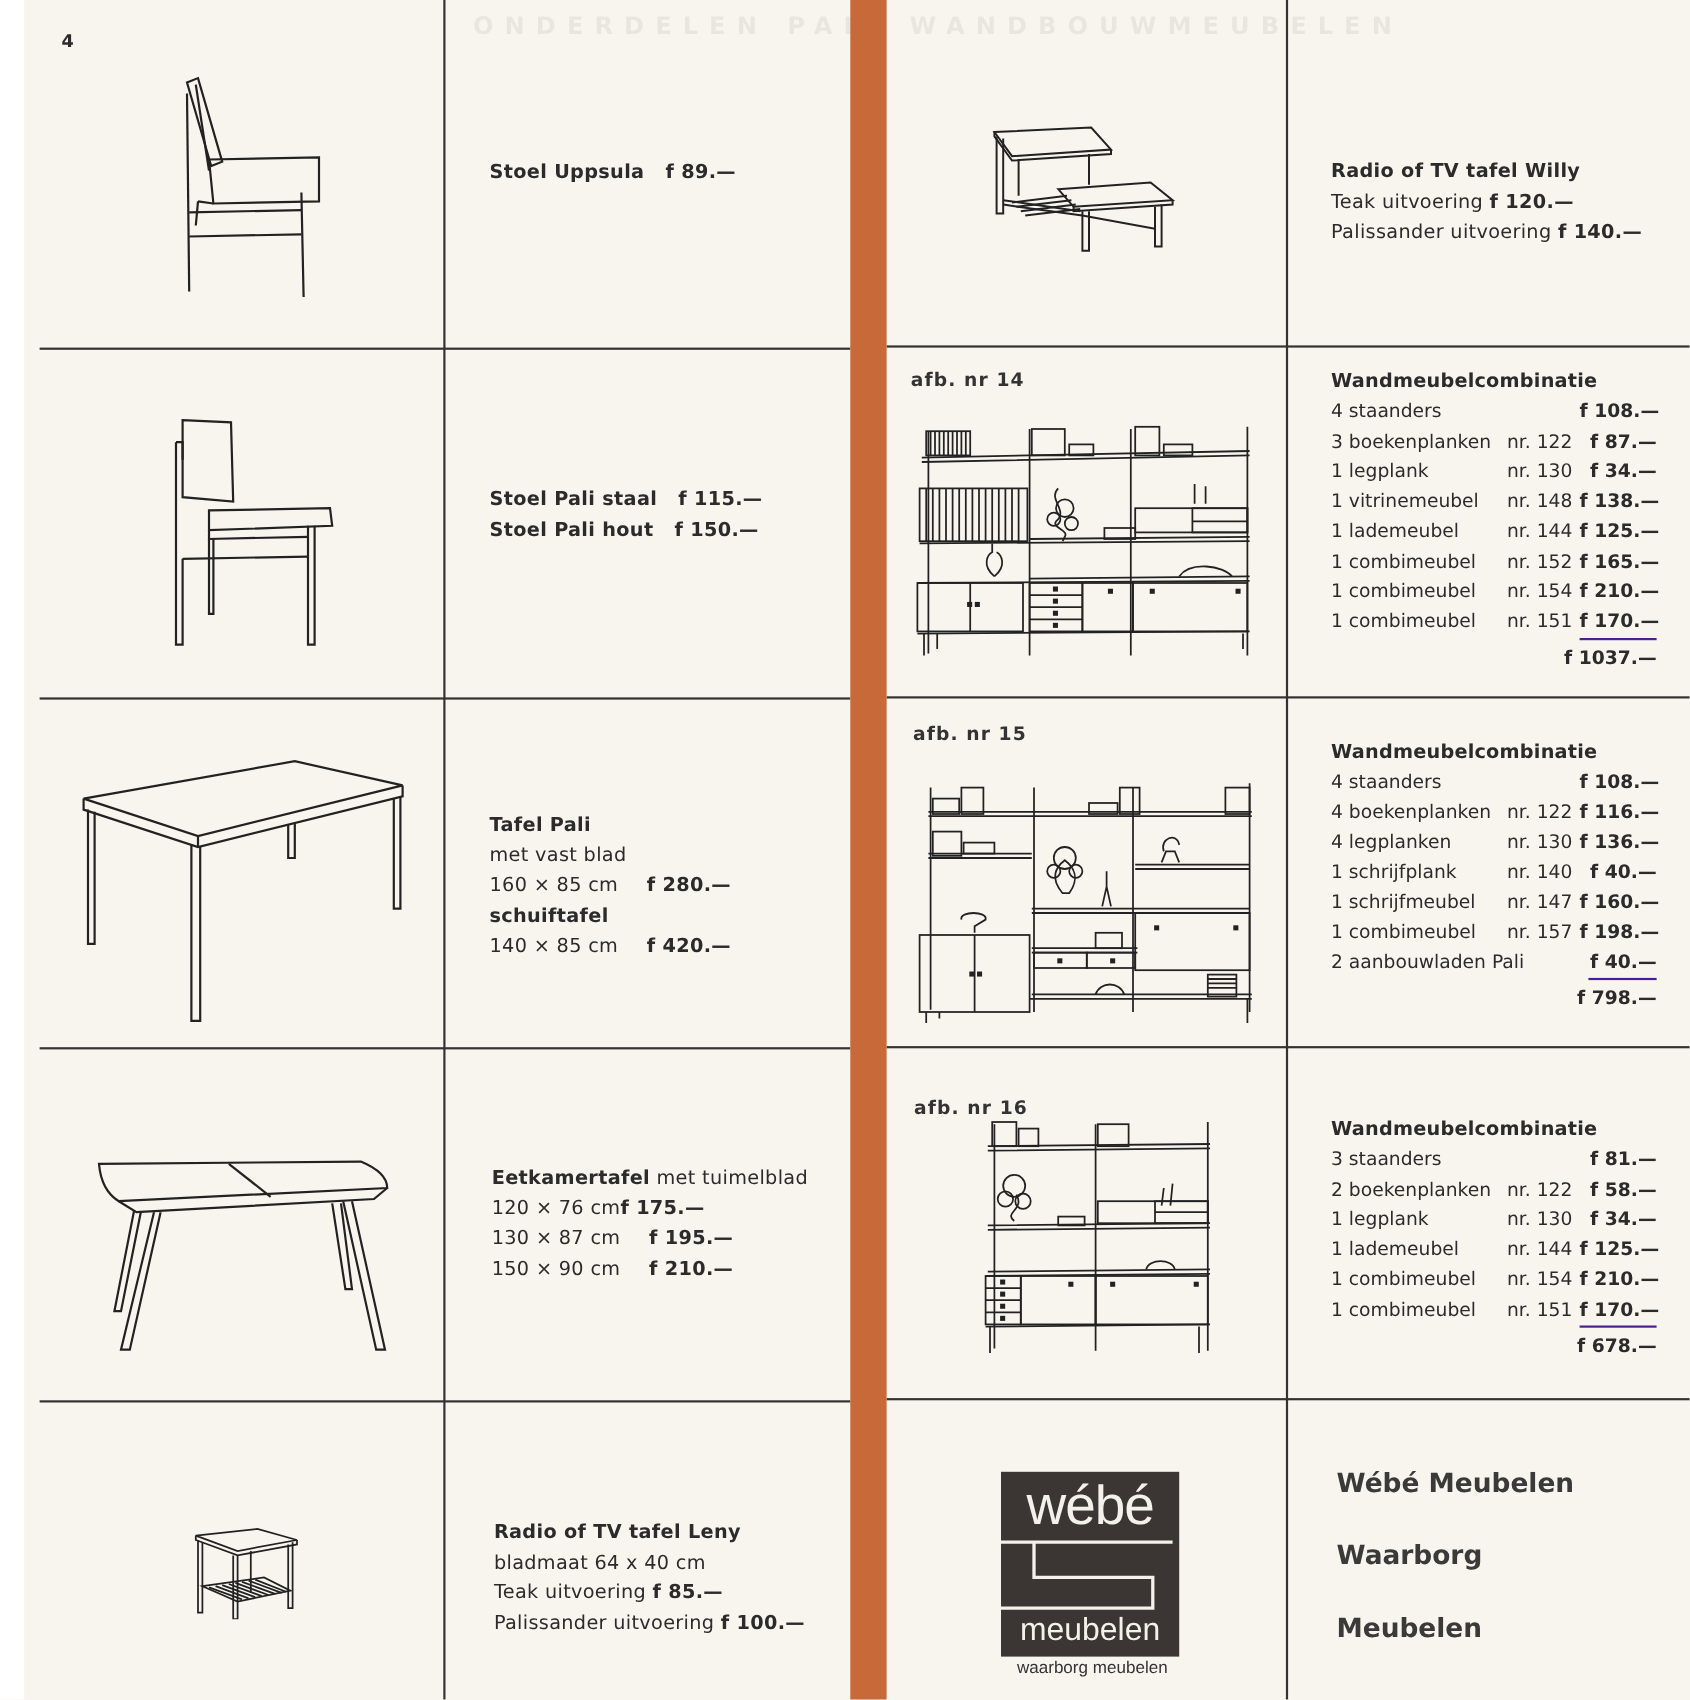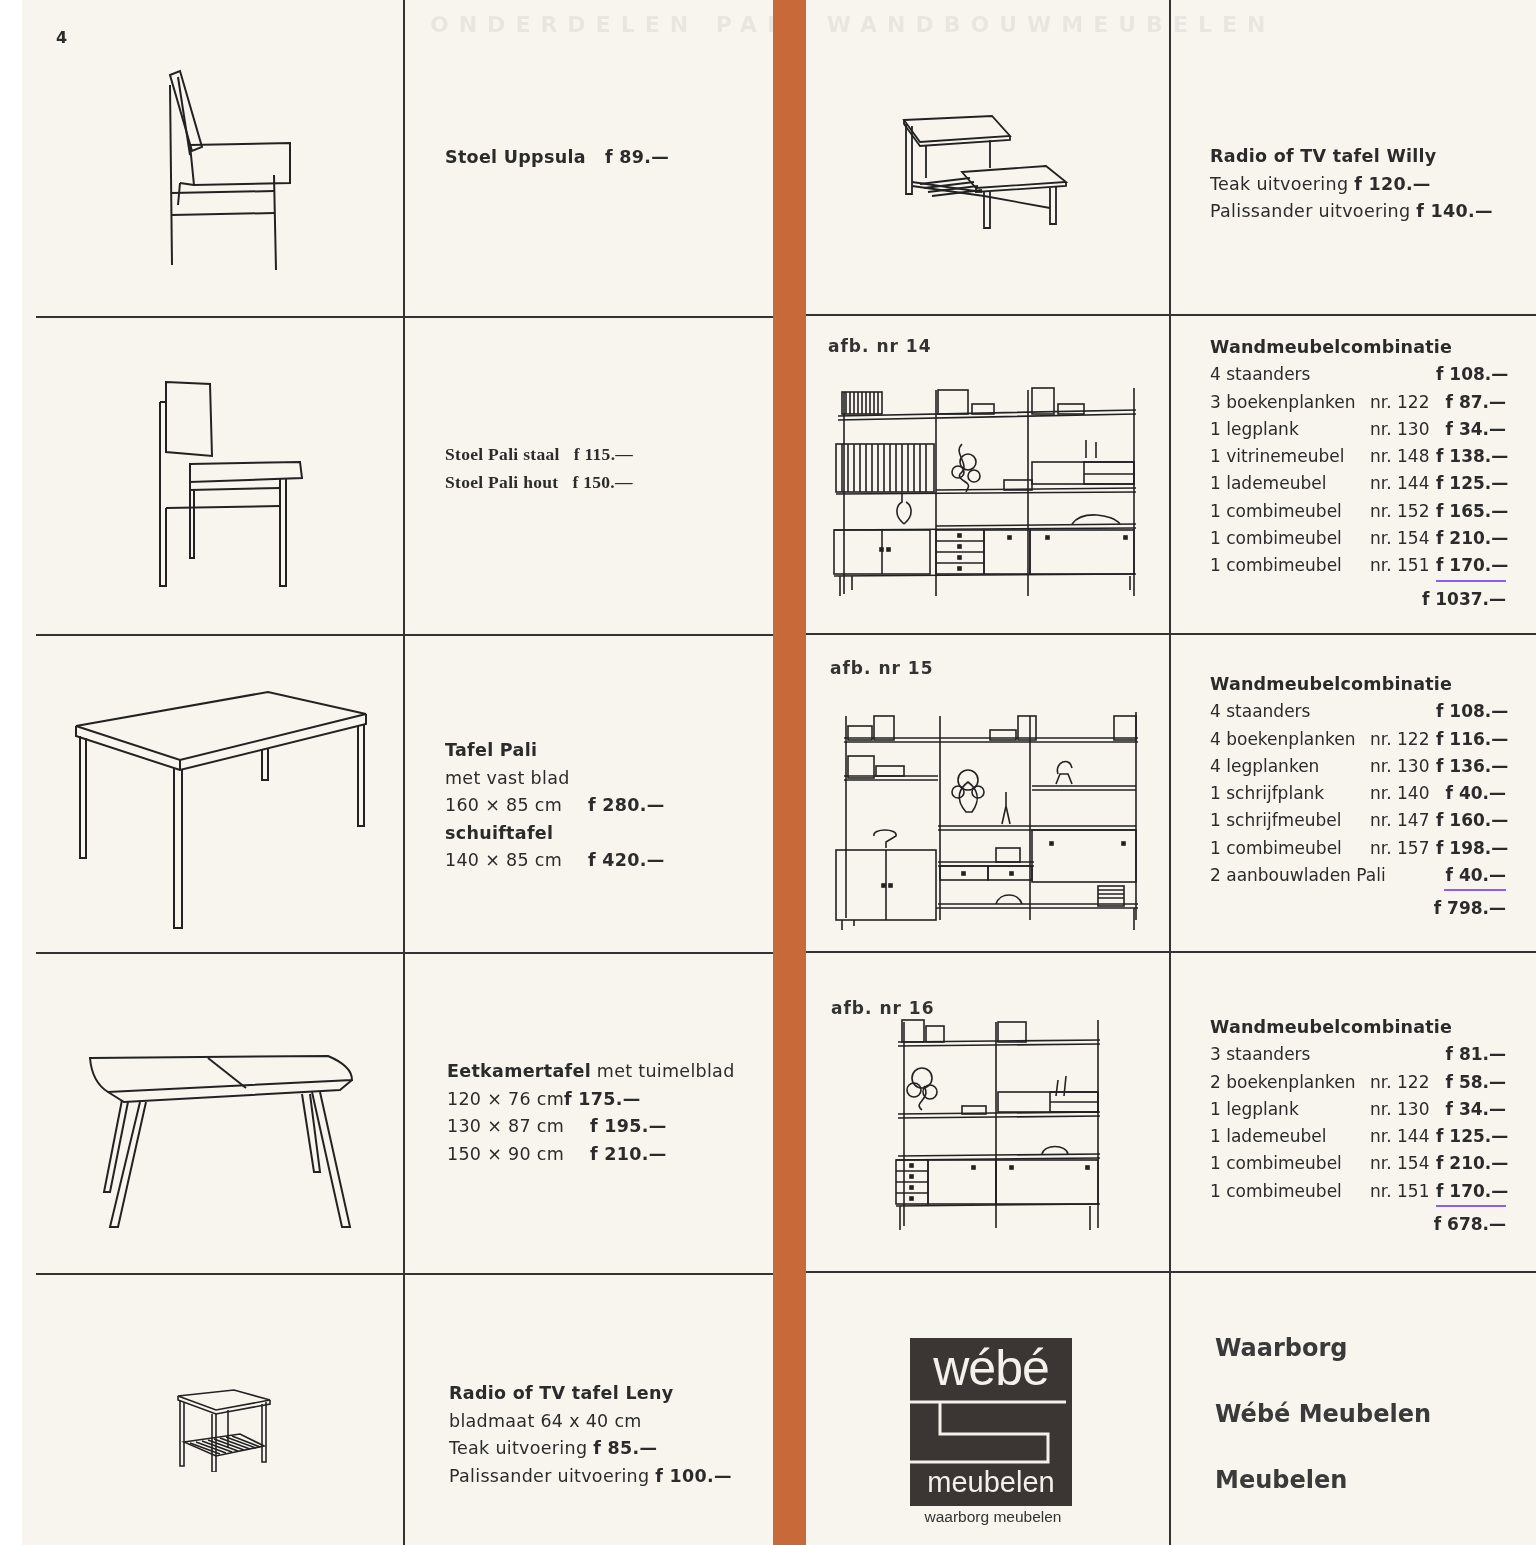--- a/index.html
+++ b/index.html
@@ -20,21 +20,21 @@
   .cell-text .line { white-space: pre; }
 
   .afb { position: absolute; font-size: 17px; letter-spacing: 1px; font-weight: bold; color: #333; }
 
   .combo { position: absolute; left: 1210px; width: 296px; font-size: 17px; line-height: 27.3px; }
   .combo .title { font-weight: bold; font-size: 17.5px; letter-spacing: 0.2px; }
   .combo .row { display: flex; position: relative; white-space: nowrap; }
   .combo .qty { flex: 1; }
   .combo .nr { width: 66px; text-align: left; }
   .combo .price { width: 70px; text-align: right; font-weight: bold; }
-  .combo .price.underline { border-bottom: 2px solid #8b5cf6; }
+  .combo .price.underline { border-bottom: 2px solid #4c1d95; }
   .combo .total { text-align: right; font-weight: bold; padding-top: 4px; }
 
   .drawing { position: absolute; }
   .drawing svg { display: block; }
 
   .logo { position: absolute; left: 910px; top: 1338px; width: 166px; }
   .logo-box { width: 162px; height: 168px; background: #3b3534; position: relative; }
   .logo-top { position: absolute; left: 0; top: 0; width: 162px; text-align: center; color: #f4f1ea; font-family: "Liberation Sans", sans-serif; font-size: 50px; line-height: 60px; letter-spacing: -1px; }
   .logo-s { position: absolute; left: 0; top: 62px; width: 162px; height: 64px; }
   .logo-bottom { position: absolute; left: 0; top: 124px; width: 162px; text-align: center; color: #f4f1ea; font-family: "Liberation Sans", sans-serif; font-size: 29px; line-height: 40px; }
@@ -126,21 +126,21 @@
     <path d="M52 24 L52 62"></path>
     <path d="M8 56 L64 48 L88 60 L40 70 Z"></path>
     <path d="M14 57 L44 68 M20 56 L50 67 M26 55 L56 66 M32 54 L62 65 M38 53 L68 64 M44 52 L74 63 M50 51 L80 62 M56 50 L84 61"></path>
   </svg>
 </div>
 
 <div class="cell-text" style="left:445px; top:144px;">
   <div class="line b">Stoel Uppsula   f 89.—</div>
 </div>
 
-<div class="cell-text" style="left:445px; top:441px;font-family:Liberation Serif, serif;">
+<div class="cell-text" style="left:445px; top:441px;">
   <div class="line b">Stoel Pali staal   f 115.—</div>
   <div class="line b">Stoel Pali hout   f 150.—</div>
 </div>
 
 <div class="cell-text" style="left:445px; top:725px;margin-top:12px;">
   <div class="line b">Tafel Pali</div>
   <div class="line">met vast blad</div>
   <div class="line"><span>160 × 85 cm</span><span class="b" style="margin-left:26px;">f 280.—</span></div>
   <div class="line b">schuiftafel</div>
   <div class="line"><span>140 × 85 cm</span><span class="b" style="margin-left:26px;">f 420.—</span></div>
@@ -433,16 +433,16 @@
     <div class="logo-top">wébé</div>
     <svg class="logo-s" viewBox="0 0 162 64">
       <path d="M0 2 L156 2 M30 2 L30 34 L138 34 L138 62 L0 62" fill="none" stroke="#f4f1ea" stroke-width="3"></path>
     </svg>
     <div class="logo-bottom">meubelen</div>
   </div>
   <div class="logo-caption">waarborg meubelen</div>
 </div>
 
 <div class="brand-lines">
+  <div>Wébé Meubelen</div>
   <div>Waarborg</div>
-  <div>Wébé Meubelen</div>
   <div>Meubelen</div>
 </div>
 
 </body></html>

